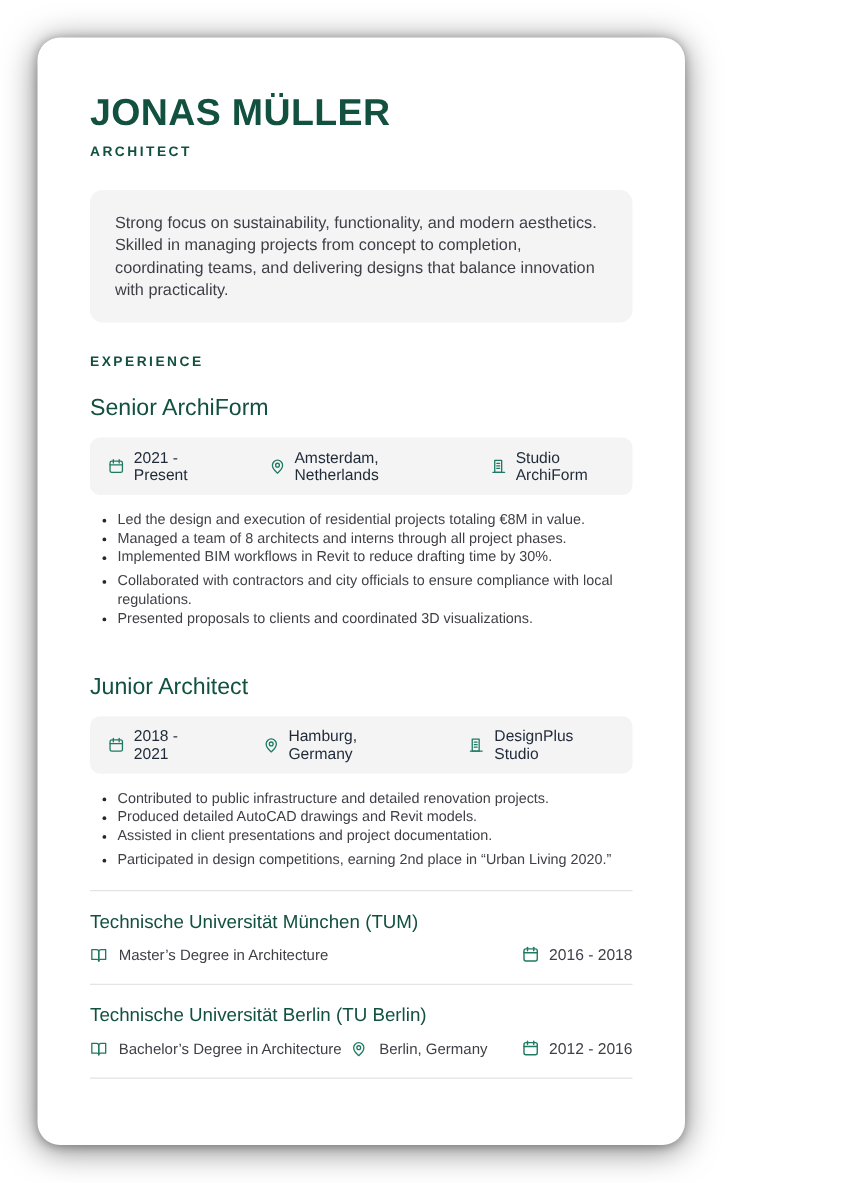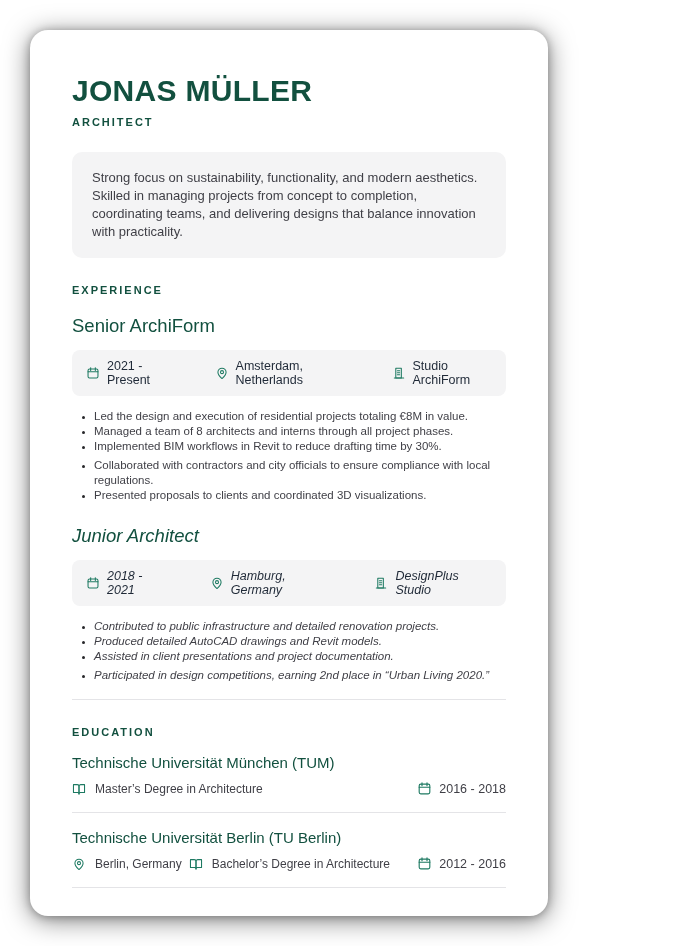--- a/index.html
+++ b/index.html
@@ -83,21 +83,21 @@
     margin-top:13px;
     padding-left:22px;
     list-style:disc;
     font-size:11.5px;
     line-height:15px;
     color:var(--text-main);
   }
   ul.bullets li::marker{color:#27272A;font-size:9px;}
   ul.bullets li.gap{margin-top:4px;}
   .job-block{margin-top:0;}
-  .job-block + .job-block{margin-top:21px;font-style:italic;}
+  .job-block + .job-block{margin-top:34px;}
   hr.divider{
     border:none;
     border-top:1px solid var(--divider);
     margin-top:16px;
   }
   .edu-name{
     margin-top:15px;
     font-size:15px;
     font-weight:500;
     color:var(--green-dark);
@@ -212,21 +212,20 @@
     <ul class="bullets">
       <li>Contributed to public infrastructure and detailed renovation projects.</li>
       <li>Produced detailed AutoCAD drawings and Revit models.</li>
       <li>Assisted in client presentations and project documentation.</li>
       <li class="gap">Participated in design competitions, earning 2nd place in “Urban Living 2020.”</li>
     </ul>
   </div>
 
   <hr class="divider">
 
-  <div class="section-label">EDUCATION</div>
 
   <div class="edu-block">
     <h3 class="edu-name">Technische Universität München (TUM)</h3>
     <div class="edu-body">
       <div class="edu-left">
         <div class="edu-row">
           <span class="icon">
             <svg width="14" height="14" viewBox="0 0 24 24" fill="none" stroke="currentColor" stroke-width="1.8" stroke-linecap="round" stroke-linejoin="round">
                 <path d="M2.5 4.5h6.5a3 3 0 0 1 3 3v13a2.5 2.5 0 0 0-2.5-2.5H2.5z"></path>
                 <path d="M21.5 4.5H15a3 3 0 0 0-3 3v13a2.5 2.5 0 0 1 2.5-2.5h7z"></path>
@@ -251,35 +250,35 @@
 
   <hr class="divider edu-divider">
 
   <div class="edu-block">
     <h3 class="edu-name">Technische Universität Berlin (TU Berlin)</h3>
     <div class="edu-body">
       <div class="edu-left">
         <div class="edu-row">
           <span class="icon">
             <svg width="14" height="14" viewBox="0 0 24 24" fill="none" stroke="currentColor" stroke-width="1.8" stroke-linecap="round" stroke-linejoin="round">
+                <path d="M2.5 4.5h6.5a3 3 0 0 1 3 3v13a2.5 2.5 0 0 0-2.5-2.5H2.5z"></path>
+                <path d="M21.5 4.5H15a3 3 0 0 0-3 3v13a2.5 2.5 0 0 1 2.5-2.5h7z"></path>
+              </svg>
+          </span>
+          <span>Bachelor’s Degree in Architecture</span>
+        </div>
+        <div class="edu-row">
+          <span class="icon">
+            <svg width="14" height="14" viewBox="0 0 24 24" fill="none" stroke="currentColor" stroke-width="1.8" stroke-linecap="round" stroke-linejoin="round">
                 <path d="M12 21.5c-3.8-3.2-7-6.9-7-10.8a7 7 0 0 1 14 0c0 3.9-3.2 7.6-7 10.8z"></path>
                 <circle cx="12" cy="10.5" r="2.6"></circle>
               </svg>
           </span>
           <span>Berlin, Germany</span>
         </div>
-        <div class="edu-row">
-          <span class="icon">
-            <svg width="14" height="14" viewBox="0 0 24 24" fill="none" stroke="currentColor" stroke-width="1.8" stroke-linecap="round" stroke-linejoin="round">
-                <path d="M2.5 4.5h6.5a3 3 0 0 1 3 3v13a2.5 2.5 0 0 0-2.5-2.5H2.5z"></path>
-                <path d="M21.5 4.5H15a3 3 0 0 0-3 3v13a2.5 2.5 0 0 1 2.5-2.5h7z"></path>
-              </svg>
-          </span>
-          <span>Bachelor’s Degree in Architecture</span>
-        </div>
       </div>
       <div class="edu-date">
         <span class="icon">
           <svg width="15" height="15" viewBox="0 0 24 24" fill="none" stroke="currentColor" stroke-width="1.8" stroke-linecap="round" stroke-linejoin="round">
               <rect x="3.5" y="5" width="17" height="15.5" rx="2.5"></rect>
               <line x1="8" y1="3" x2="8" y2="7.5"></line>
               <line x1="16" y1="3" x2="16" y2="7.5"></line>
               <line x1="3.5" y1="10" x2="20.5" y2="10"></line>
             </svg>
         </span>

